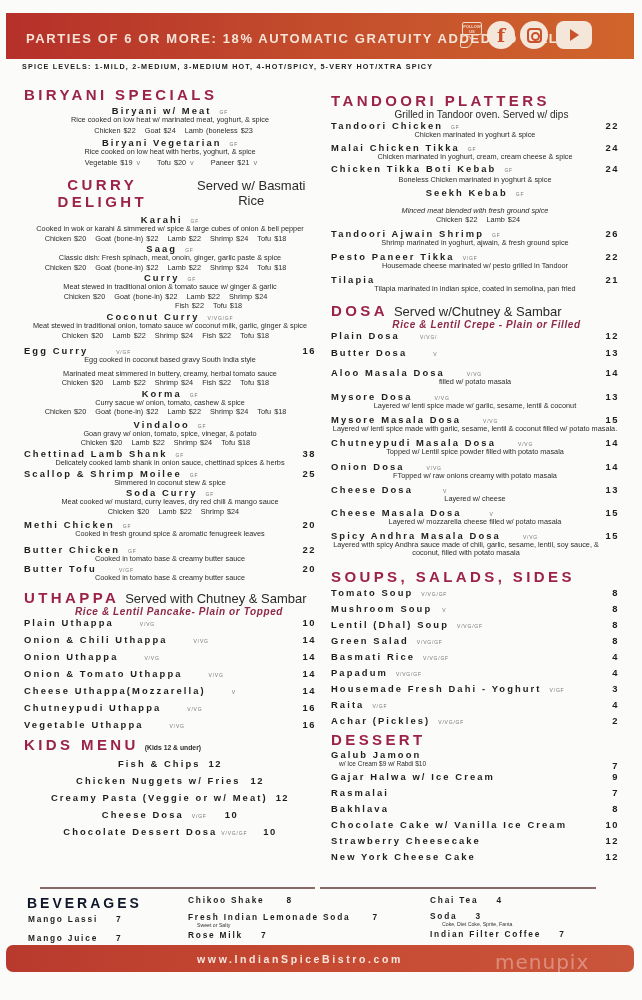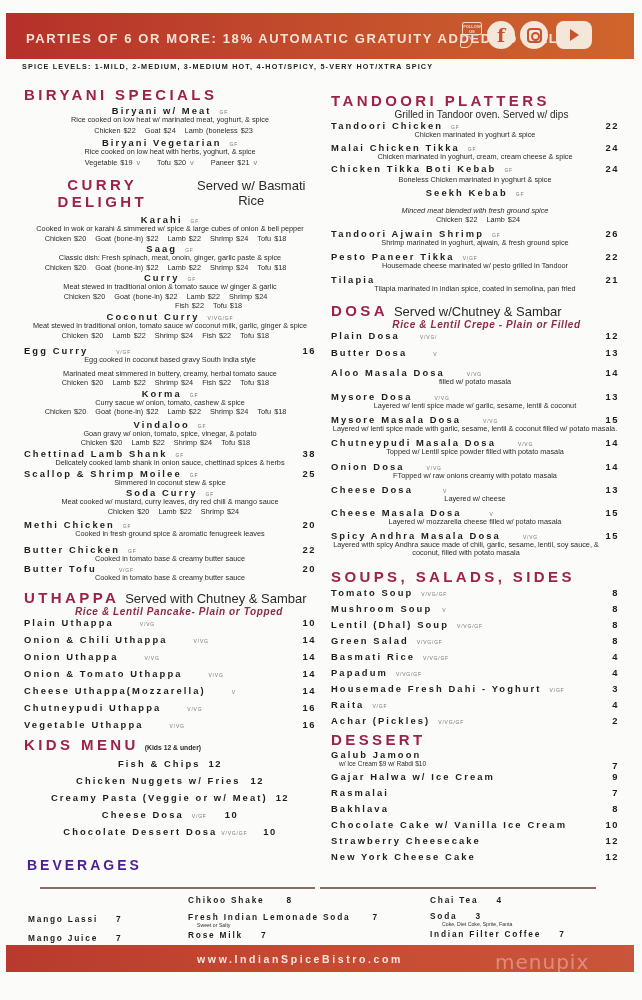--- a/index.html
+++ b/index.html
@@ -60,29 +60,29 @@
   .item-name { font-weight: bold; font-size: 9.4px; letter-spacing: 2.1px; color: #1e1e1e; white-space: nowrap; }
   .tag { font-size: 5px; letter-spacing: 0.8px; color: #777; margin-left: 8px; font-weight: normal; }
   .price { font-weight: bold; font-size: 9.4px; letter-spacing: 1.5px; }
   .desc { font-size: 7.3px; color: #2c2c2c; line-height: 8.6px; }
   .prices { font-size: 7.3px; color: #2c2c2c; word-spacing: 1px; line-height: 9.5px; }
   .prices span { margin-right: 9px; }
   .prices .v { font-size: 5.5px; color: #666; margin-left: -5px; margin-right: 14px; }
 
   .rule { position: absolute; height: 1.5px; background: #8a6a66; }
 
-  .bev-title { position: absolute; left: 27px; top: 857px; color: #4c1d95; font-weight: bold; letter-spacing: 3px; font-size: 14px; }
+  .bev-title { position: absolute; left: 27px; top: 895px; color: #0f172a; font-weight: bold; letter-spacing: 3px; font-size: 14px; }
   .bev { position: absolute; font-weight: bold; font-size: 8.3px; letter-spacing: 1.8px; color: #1e1e1e; white-space: nowrap; }
   .bev .p { margin-left: 18px; }
   .bev-note { position: absolute; font-size: 5.2px; color: #333; white-space: nowrap; }
 
   .bottom-banner {
     position: absolute; left: 6px; top: 945px; width: 628px; height: 27px;
     background: linear-gradient(90deg, #b83a2e 0%, #c74a32 50%, #c9553a 100%);
-    display: flex; align-items: center; justify-content: center;
+    display: flex; align-items: center; justify-content: center; border-radius: 7px;
   }
   .bottom-banner .url { color: #f6e5dc; font-weight: bold; font-size: 10.5px; letter-spacing: 2.6px; margin-right: 40px; }
   .watermark { position: absolute; left: 495px; top: 950px; color: rgba(255,255,255,0.35); font-size: 20px; letter-spacing: 1px; font-family: "DejaVu Sans", sans-serif; }
 </style>
 </head>
 <body>
 
 <div class="top-banner">
   <span class="gratuity">PARTIES OF 6 OR MORE: 18% AUTOMATIC GRATUITY ADDED TO BILL</span>
   <div class="social">

